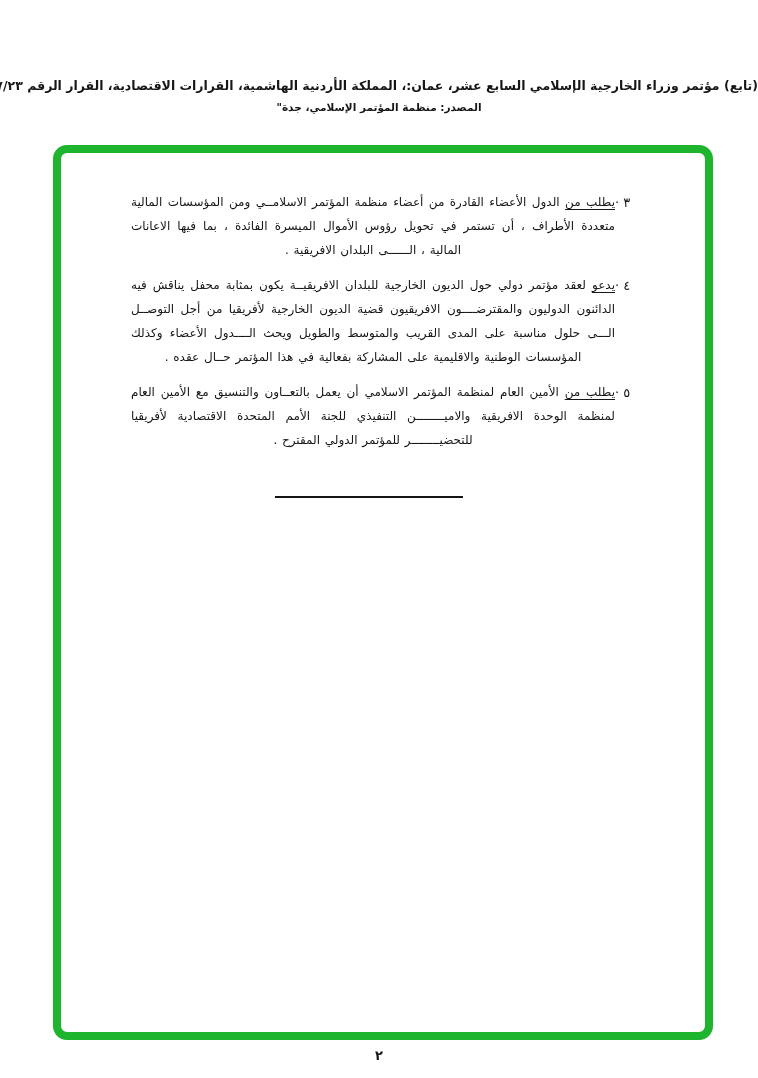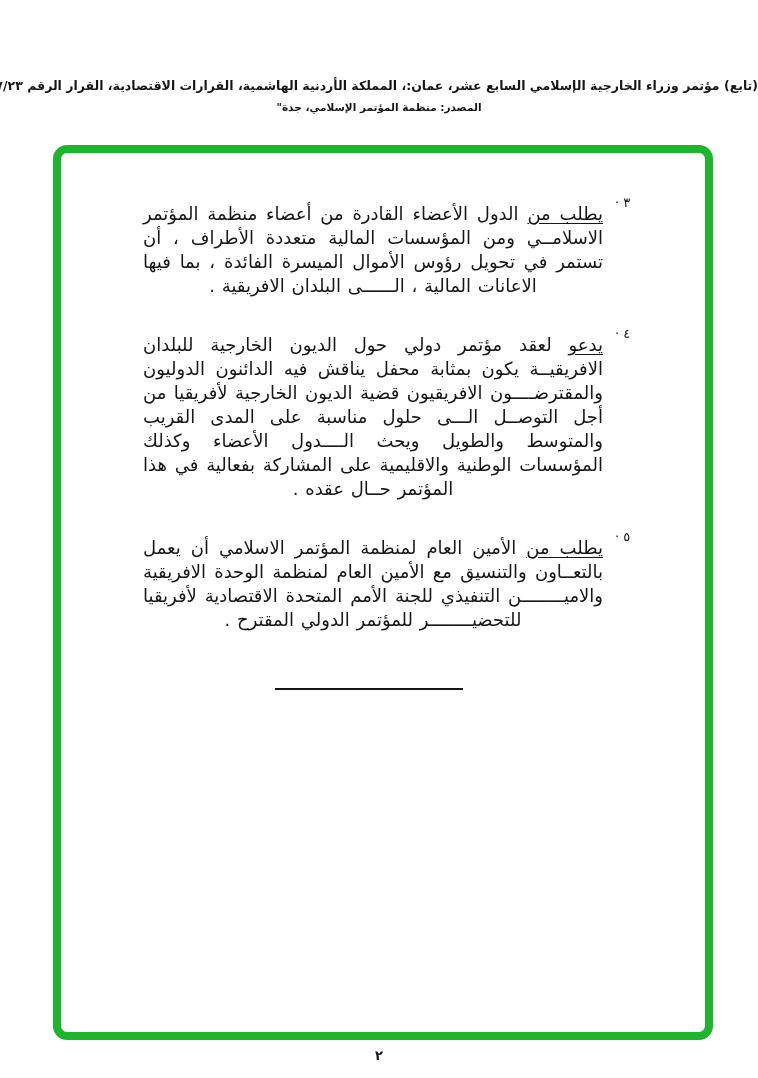--- a/index.html
+++ b/index.html
@@ -58,22 +58,22 @@
     width: 32px;
     font-size: 13px;
     line-height: 24px;
     direction: ltr;
     unicode-bidi: isolate-override;
     text-align: left;
     padding-top: 1px;
   }
   .item-paragraph {
     flex: 1 1 auto;
-    margin: 12px;
-    font-size: 18px;
+    margin: 0;
+    font-size: 12px;
     line-height: 24px;
     text-align: justify;
     text-align-last: center;
     word-spacing: 1px;
   }
   .item-lead {
     text-decoration: underline;
     text-underline-offset: 3px;
   }
   .separator-line {

